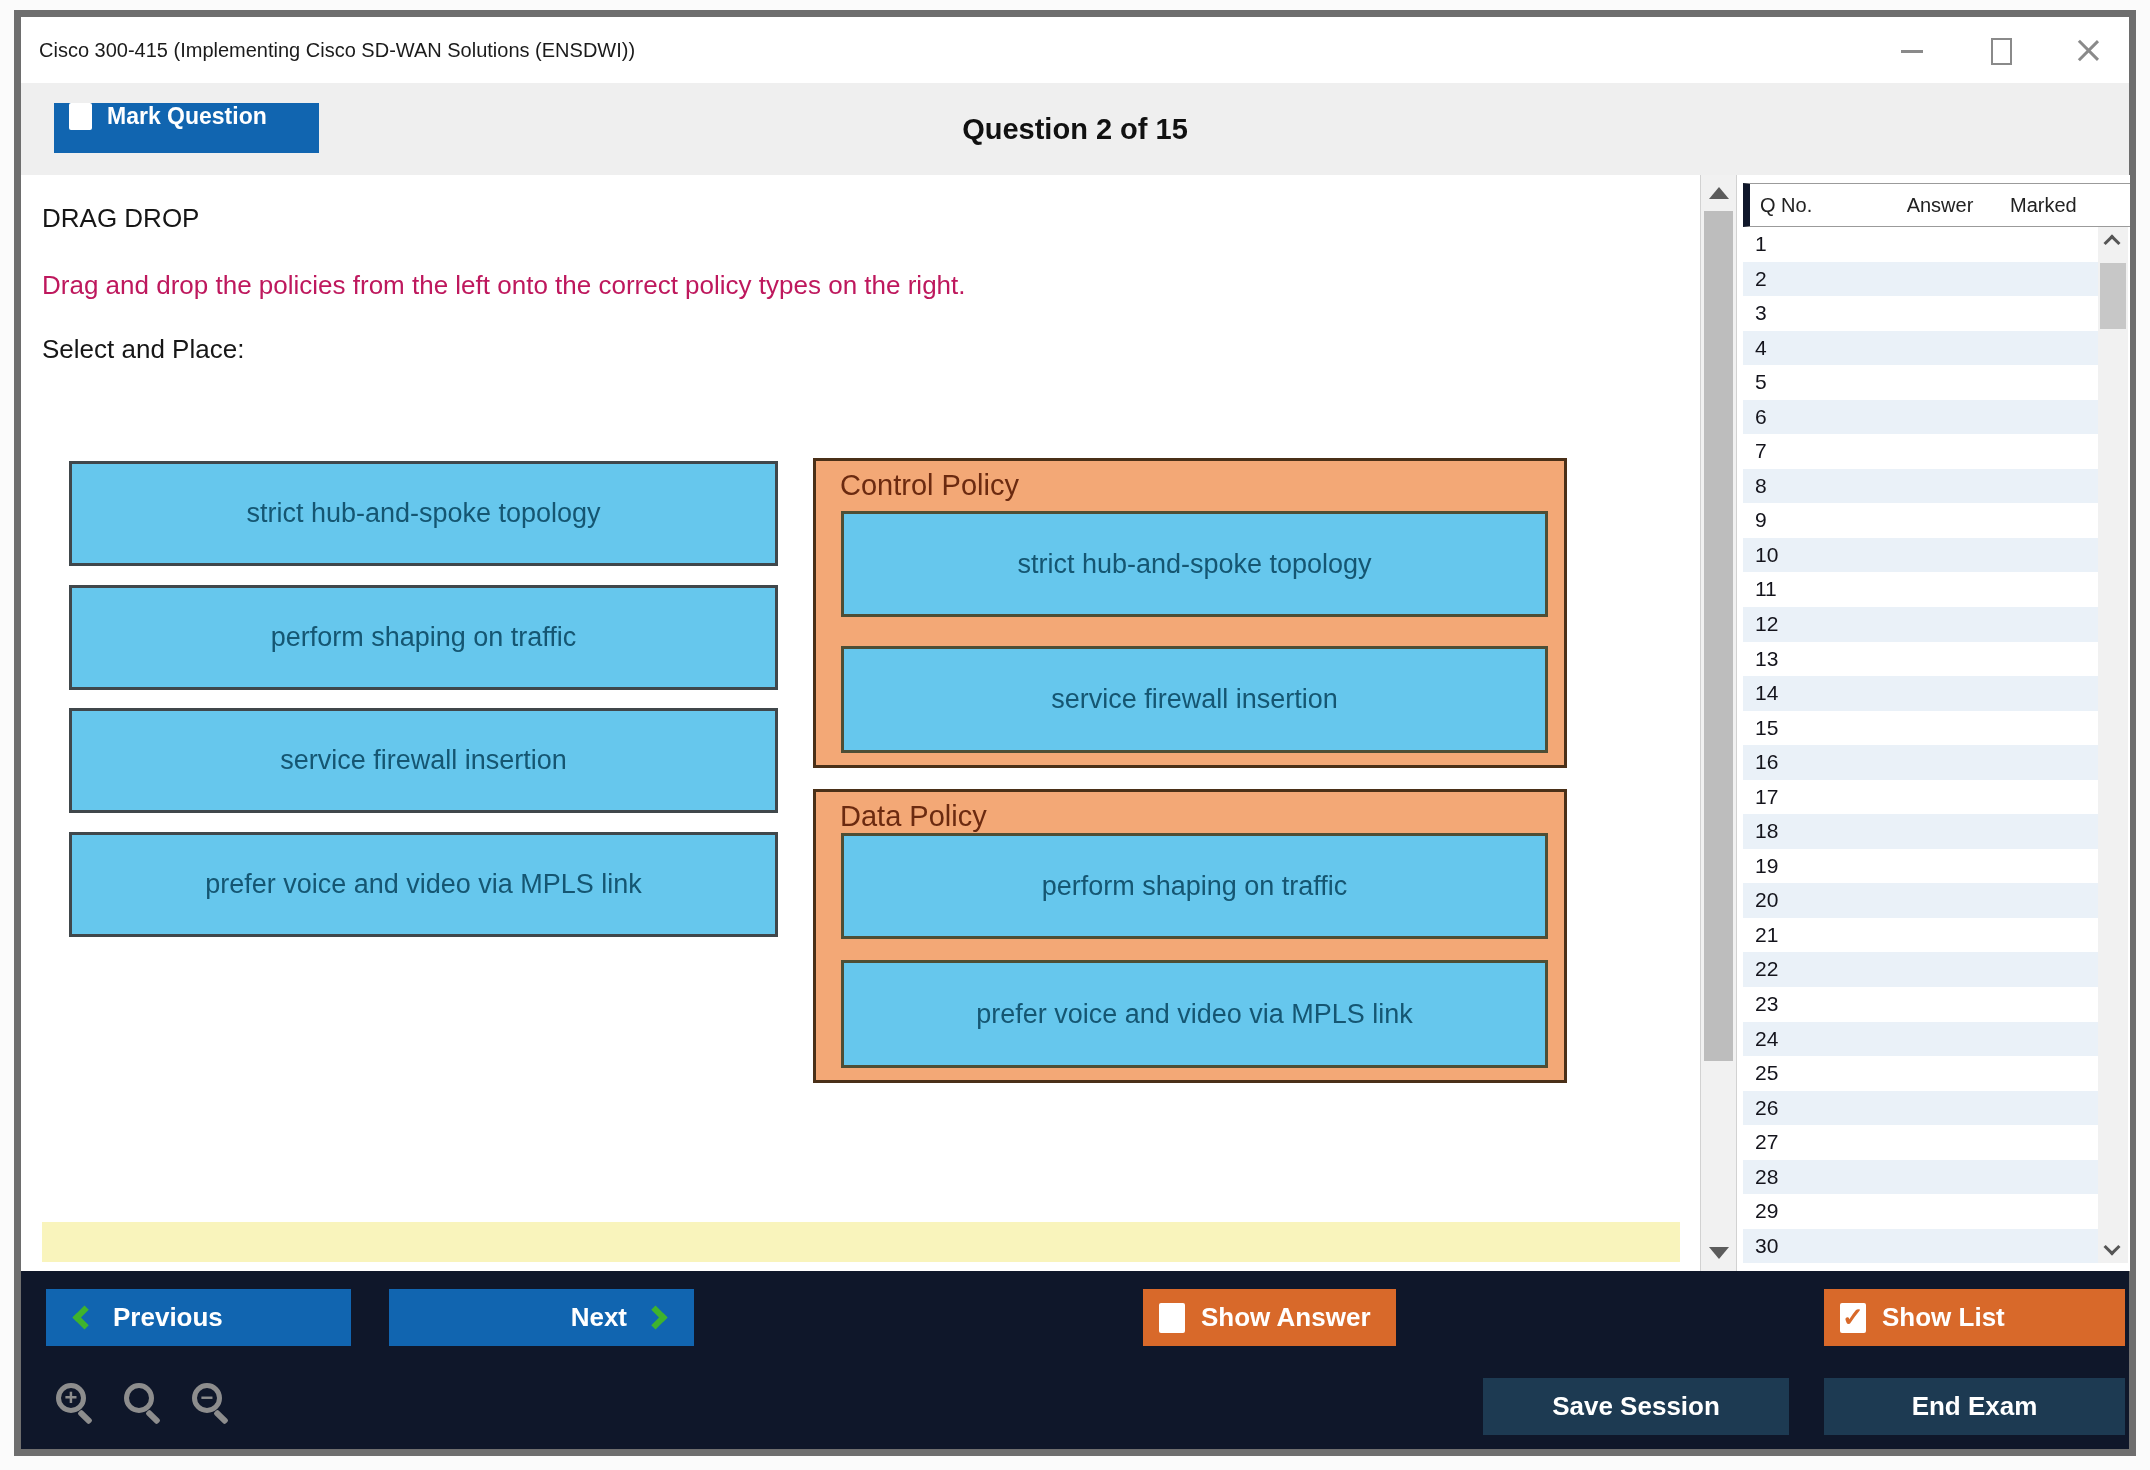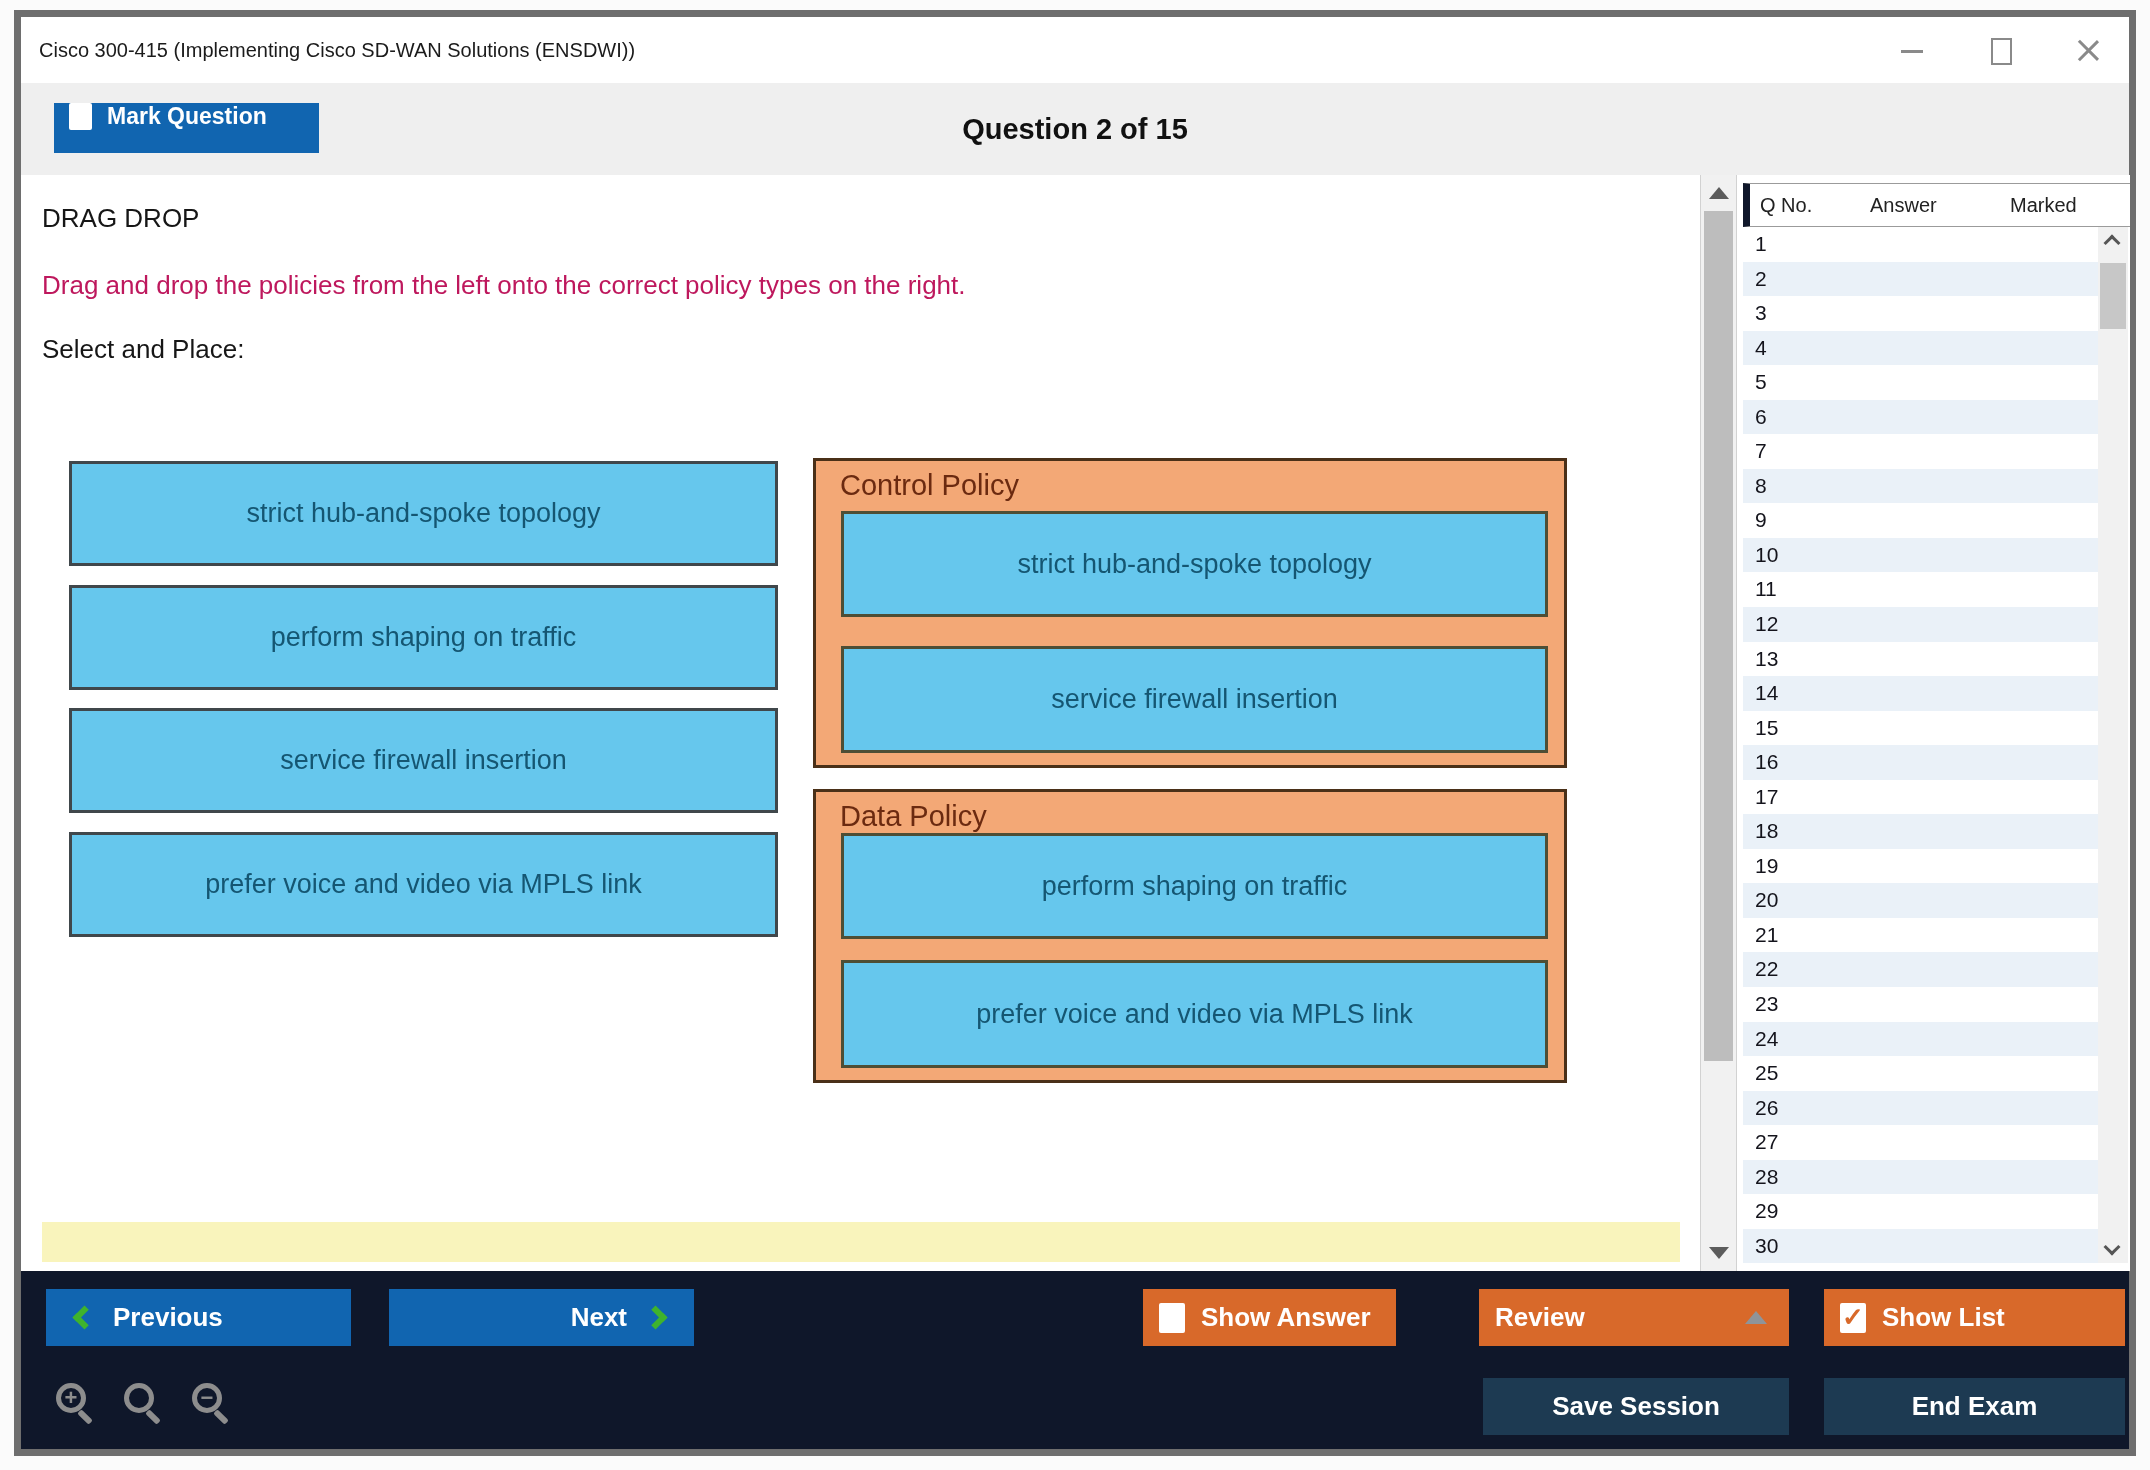--- a/index.html
+++ b/index.html
@@ -66,21 +66,21 @@
   .tri-down  { position:absolute; left:8px; bottom:12px; width:0; height:0;
                border-left:10px solid transparent; border-right:10px solid transparent; border-top:12px solid #5c5c5c; }
   .main-thumb { position:absolute; left:3px; top:36px; width:29px; height:850px; background:#bdbdbd; }
 
   
   .sidebar { position:absolute; left:1722px; top:0; width:387px; height:1096px; background:#ffffff; }
   .sb-header { position:absolute; left:0; top:8px; width:100%; height:44px; background:#ffffff;
                border-top:1px solid #9b9b9b; border-bottom:1px solid #9b9b9b; border-left:7px solid #0f172a;
                display:flex; align-items:center; font-size:20px; color:#222222; }
   .sb-header .h-qno    { margin-left:10px; width:110px; }
-  .sb-header .h-answer { width:140px; }
+  .sb-header .h-answer { width:140px;text-align:center; }
   .sb-header .h-marked { width:110px; }
   .sb-rows { position:absolute; left:0; top:52px; width:355px; height:1036px; overflow:hidden; }
   .sb-row { height:34.55px; line-height:34.55px; padding-left:12px; font-size:21px; color:#14141c; background:#ffffff; }
   .sb-row:nth-child(even) { background:#eaf1f8; }
 
   
   .sb-scroll { position:absolute; right:2px; top:52px; width:30px; height:1036px; background:#f1f1f1; }
   .chev { position:absolute; left:8px; width:12px; height:12px; border-top:3px solid #555; border-right:3px solid #555; }
   .chev-up   { top:10px;    transform:rotate(-45deg); }
   .chev-down { bottom:10px; transform:rotate(135deg); }
@@ -221,24 +221,20 @@
       </div>
       <div class="btn btn-blue btn-next">
         <span>Next</span>
         <span class="chev-green cg-right"></span>
       </div>
 
       <div class="btn btn-orange btn-show-answer">
         <span class="cb-white"></span>
         <span>Show Answer</span>
       </div>
-      <div class="btn btn-orange btn-review">
-        <span>Review</span>
-        <span class="tri-review"></span>
-      </div>
       <div class="btn btn-orange btn-show-list">
         <span class="cb-white cb-checked">✓</span>
         <span>Show List</span>
       </div>
 
       <div class="btn btn-navy btn-save">
         <span>Save Session</span>
       </div>
       <div class="btn btn-navy btn-end">
         <span>End Exam</span>

